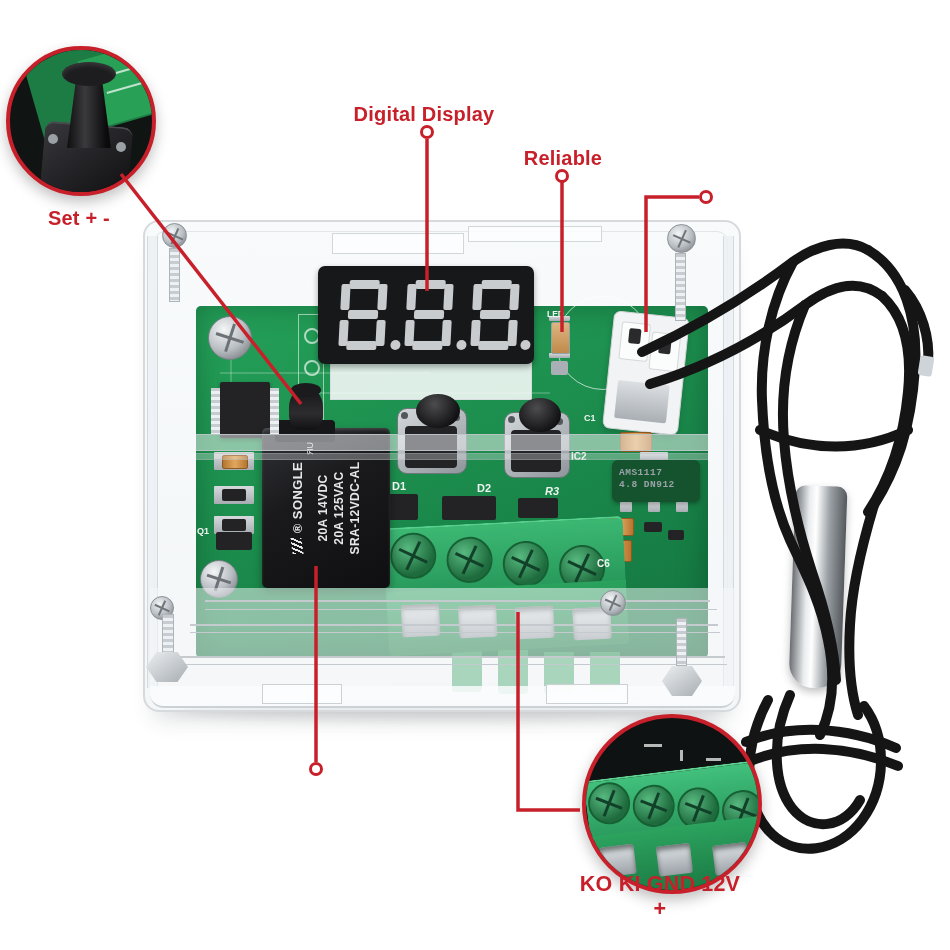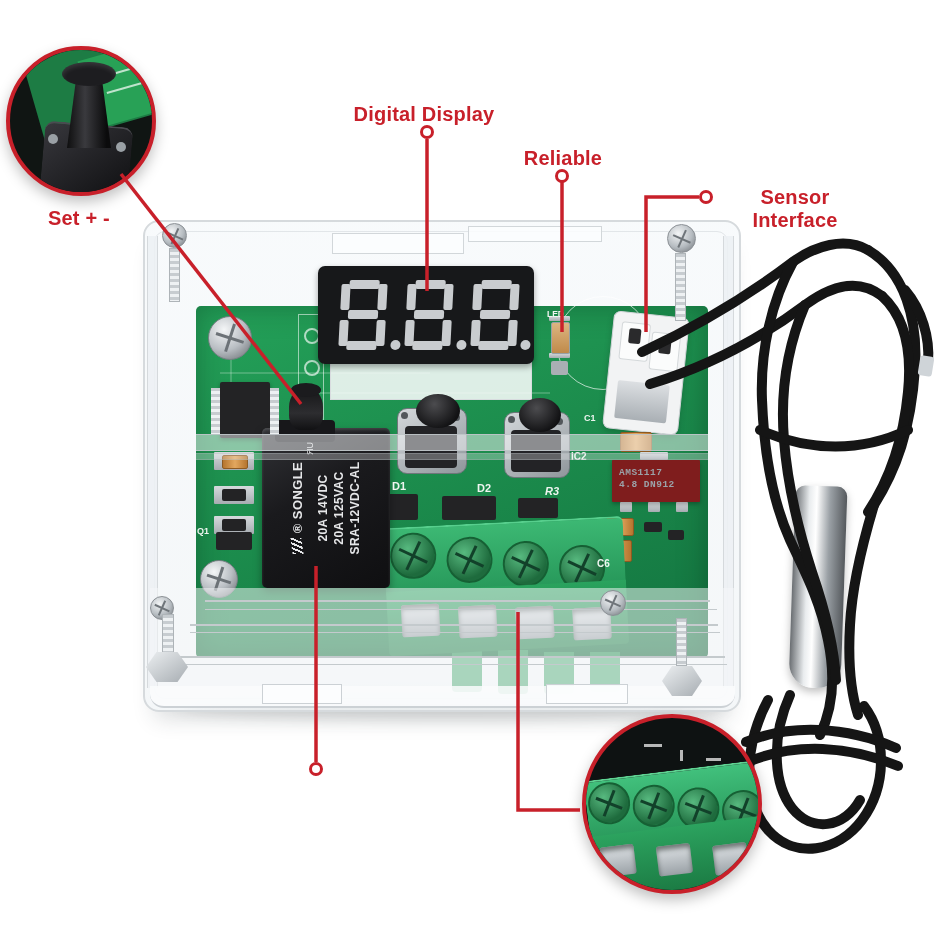--- a/index.html
+++ b/index.html
@@ -90,21 +90,21 @@
   .tleg{background:rgba(47,156,91,.8);border-radius:0 0 4px 4px;z-index:3;}
   
   .jst{left:608px;top:314px;width:74px;height:116px;transform:rotate(6deg);background:#f2f3f4;
        border:1px solid #cfd3d6;border-radius:7px;z-index:4;box-shadow:0 3px 6px rgba(0,0,0,.18);}
   .jst-sock{position:absolute;background:#fbfcfc;border:1px solid #d4d8da;border-radius:3px;}
   .jst-hole{position:absolute;background:#2a2a2c;border-radius:2px;}
   .jst-metal{position:absolute;background:linear-gradient(180deg,#dcdfe2,#a9afb4);border-radius:2px;}
   .led-body{left:551px;top:322px;width:17px;height:30px;background:linear-gradient(180deg,#dcb581,#c08a4a);
             border:1px solid #97a0a6;z-index:4;border-radius:2px;}
   
-  .ams{left:612px;top:460px;width:88px;height:42px;background:#7f1d1d;border-radius:1px;z-index:4;
+  .ams{left:612px;top:460px;width:88px;height:42px;background:#14532d;border-radius:6px;z-index:4;
        box-shadow:0 2px 4px rgba(0,0,0,.3);}
   .ams-txt{position:absolute;left:7px;top:7px;color:#9ba2a8;font-family:"Liberation Mono",monospace;
            font-size:9.5px;font-weight:700;line-height:12px;letter-spacing:.5px;}
   
   .probe{left:792px;top:486px;width:52px;height:202px;transform:rotate(2deg);z-index:28;
          border-radius:10px 10px 24px 24px;
          background:linear-gradient(90deg,#6a6e72,#e9ecee 28%,#ffffff 42%,#9aa0a5 68%,#55595d);
          box-shadow:0 4px 8px rgba(0,0,0,.25);}
   
   .callout{border:4px solid #c8202a;border-radius:50%;overflow:hidden;z-index:50;background:#101513;
@@ -376,16 +376,16 @@
     <g stroke="#c8202a" stroke-width="3" fill="#ffffff">
       <circle cx="427" cy="132" r="5.5"></circle>
       <circle cx="562" cy="176" r="5.5"></circle>
       <circle cx="706" cy="197" r="5.5"></circle>
       <circle cx="316" cy="769" r="5.5"></circle>
     </g>
   </svg>
 
   <div class="lbl" style="left:351px;top:103px;width:146px;">Digital Display</div>
   <div class="lbl" style="left:520px;top:147px;width:86px;">Reliable</div>
-  <div class="lbl" style="left:720px;top:186px;width:150px;">Sensor Interface</div>
   <div class="lbl" style="left:44px;top:207px;width:70px;">Set + -</div>
+  <div class="lbl lbl-big" style="left:574px;top:872px;width:172px;">KO KI GND 12V +</div>
 
 </div>
 
 </body></html>

